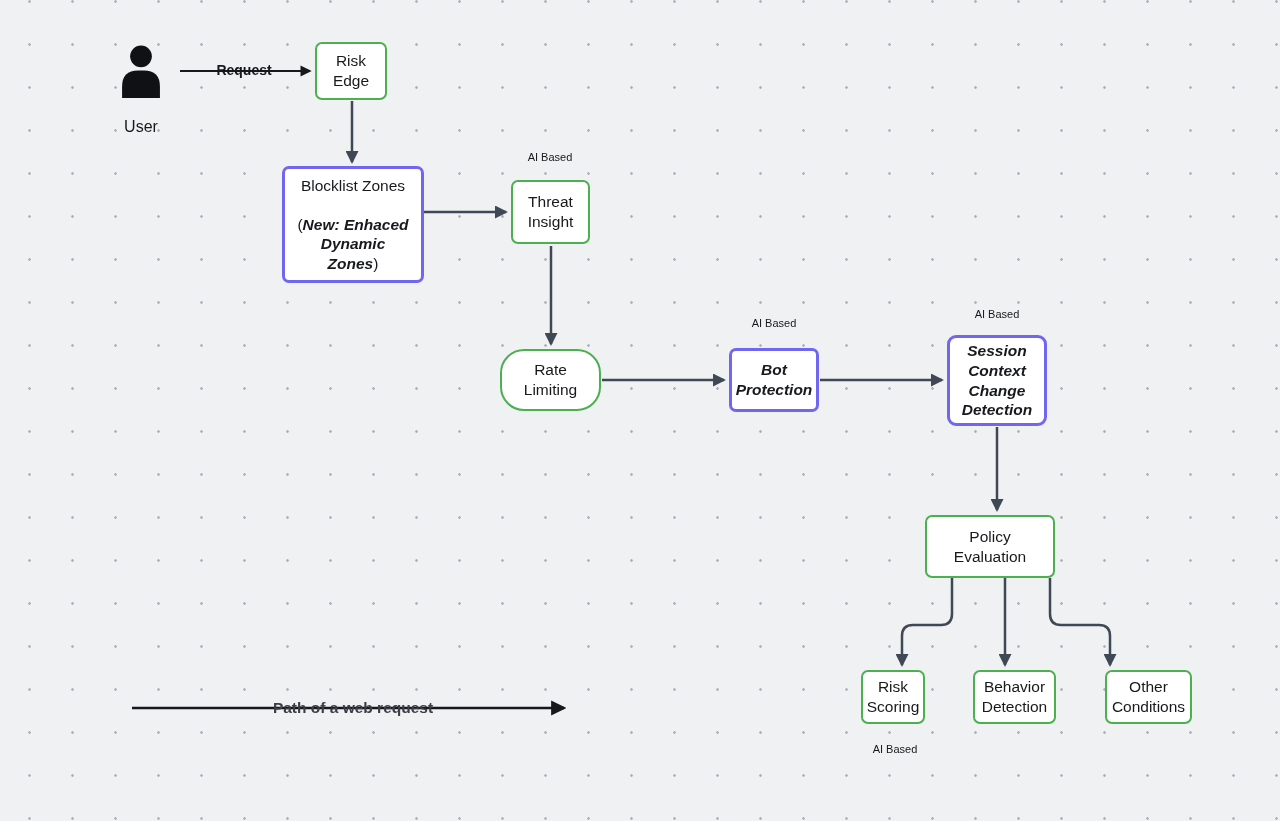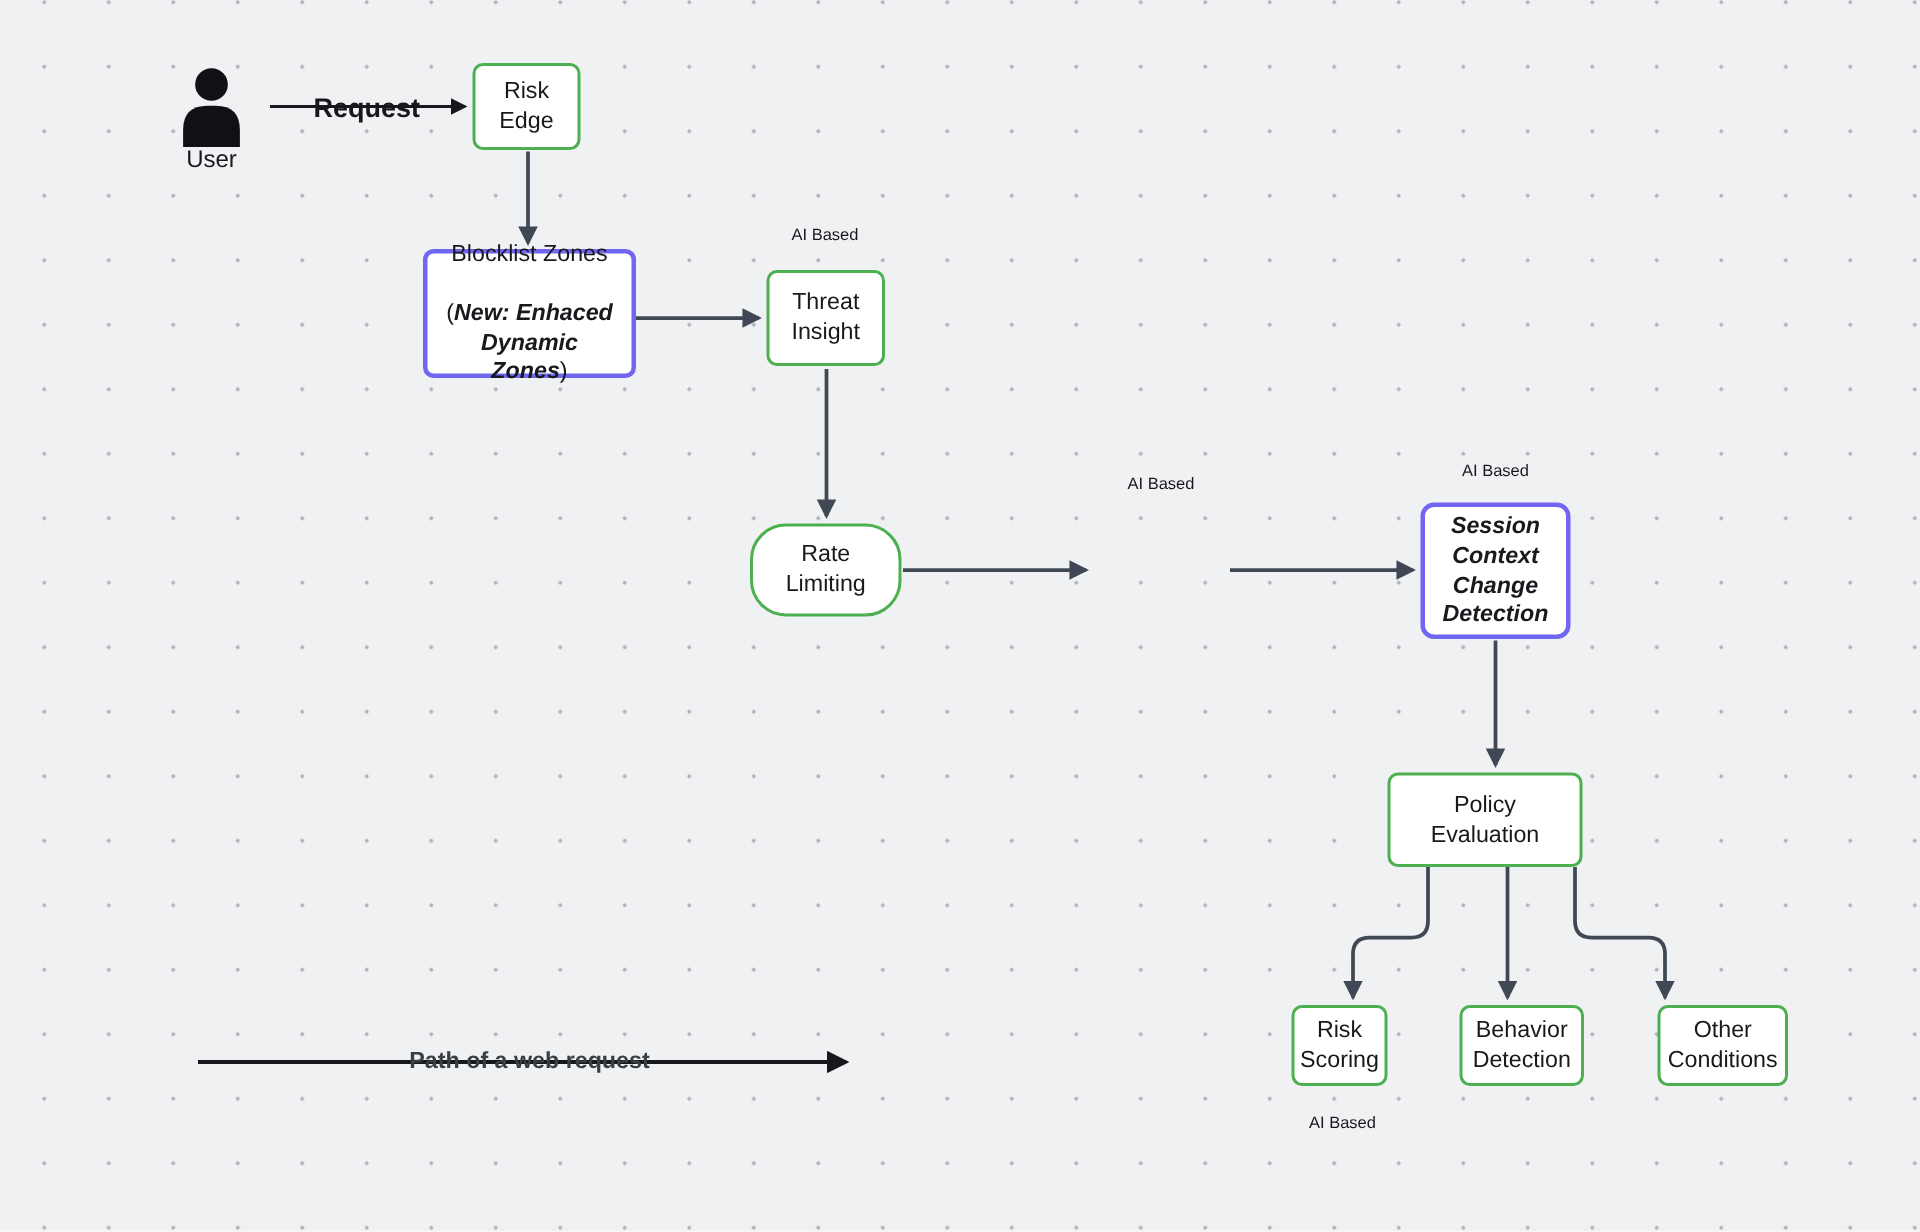--- a/index.html
+++ b/index.html
@@ -41,30 +41,30 @@
   .node .node-text{white-space:pre-line;width:100%;}
   .green{border:2.5px solid var(--node-green-border);}
   .purple{border:3px solid var(--node-purple-border);}
   .emph{font-weight:700;font-style:italic;}
 
   .badge{
     position:absolute;z-index:2;font-size:11px;color:var(--text);
     text-align:center;
   }
   .edge-label{
-    position:absolute;z-index:2;font-size:18px;font-weight:600;
+    position:absolute;z-index:2;font-size:14px;font-weight:600;
     text-align:center;color:var(--arrow-black);
   }
   .legend-label{
     position:absolute;z-index:2;font-size:15.5px;font-weight:700;
     text-align:center;color:#3a3f46;
   }
   .user-wrap{position:absolute;z-index:2;text-align:center;}
   .user-wrap svg{display:block;margin:0 auto;}
-  .user-label{font-size:16px;margin-top:0;color:var(--text);}
+  .user-label{font-size:16px;margin-top:20px;color:var(--text);}
 </style>
 </head>
 <body>
 
 <div class="canvas">
 
   <svg class="edges" width="1280" height="821" viewBox="0 0 1280 821">
     <defs>
       <marker id="mSlate" viewBox="0 0 10 10" refX="8.5" refY="5" markerWidth="5.2" markerHeight="5.2" orient="auto-start-reverse">
         <path d="M0 0 L10 5 L0 10 z"></path>
@@ -94,41 +94,45 @@
     <div class="user-label">User</div>
   </div>
 
   <div class="edge-label" style="left:209px;top:62px;width:70px;">Request</div>
 
   <div class="node green" style="left:315px;top:42px;width:72px;height:58px;">
     <div class="node-text">Risk
 Edge</div>
   </div>
 
-  <div class="node purple" style="left:282px;top:166px;width:142px;height:86px;">
+  <div class="node purple" style="left:282px;top:166px;width:142px;height:117px;">
     <div class="node-text">
       <div>Blocklist Zones</div>
       <div><span>(</span><span class="emph">New: Enhaced
 Dynamic
 Zones</span><span>)</span></div>
     </div>
   </div>
 
   <div class="badge" style="left:509px;top:151px;width:82px;">AI Based</div>
   <div class="node green" style="left:511px;top:180px;width:79px;height:64px;">
     <div class="node-text">Threat
 Insight</div>
   </div>
 
   <div class="node green" style="left:500px;top:349px;width:101px;height:62px;border-radius:24px;">
     <div class="node-text">Rate
 Limiting</div>
   </div>
 
   <div class="badge" style="left:729px;top:317px;width:90px;">AI Based</div>
+  <div class="node purple emph" style="left:729px;top:348px;width:90px;height:64px;">
+    <div class="node-text">Bot
+Protection</div>
+  </div>
 
   <div class="badge" style="left:947px;top:308px;width:100px;">AI Based</div>
   <div class="node purple emph" style="left:947px;top:335px;width:100px;height:91px;border-radius:9px;">
     <div class="node-text">Session
 Context
 Change
 Detection</div>
   </div>
 
   <div class="node green" style="left:925px;top:515px;width:130px;height:63px;">

